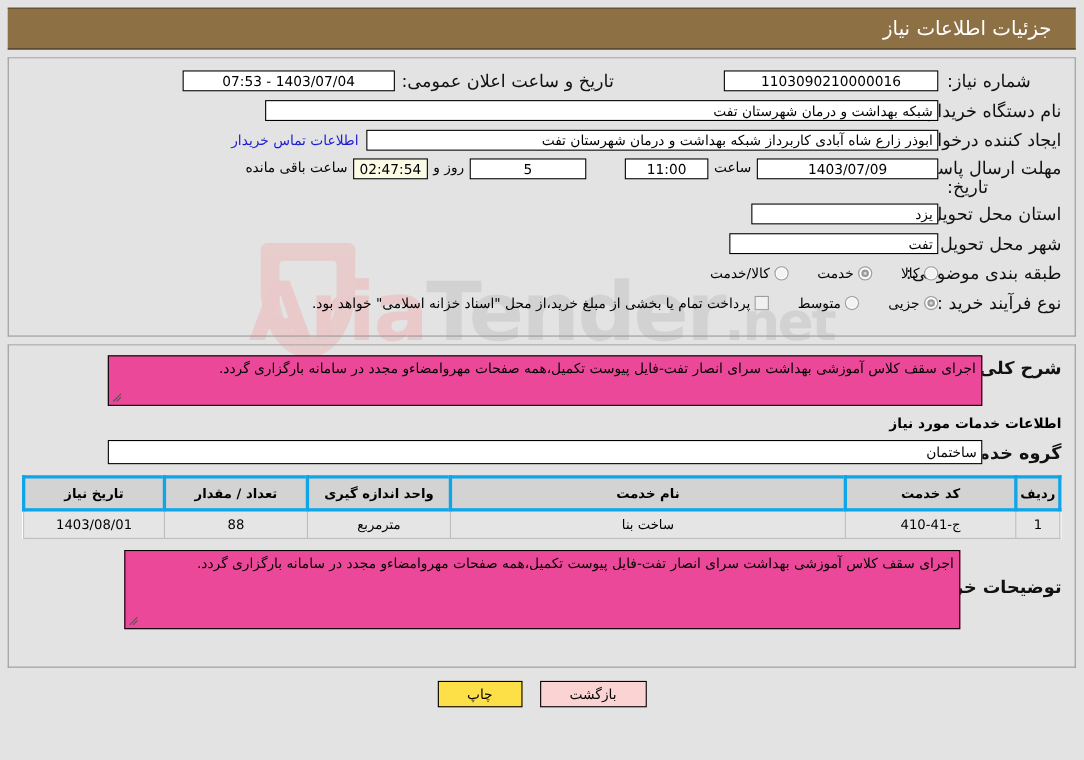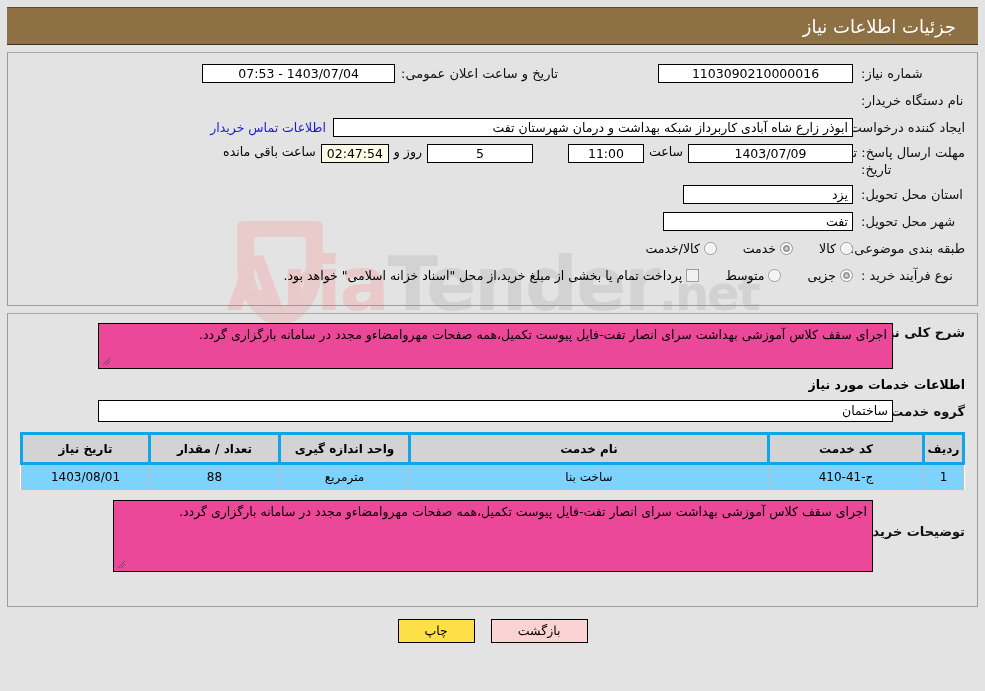--- a/index.html
+++ b/index.html
@@ -102,21 +102,21 @@
     display: flex;
     align-items: center;
     justify-content: flex-start;
     margin-bottom: 6px;
     min-height: 21px;
   }
   .lbl {
     flex: 0 0 auto;
     text-align: left;
     padding-left: 8px;
-    font-size: 13px;
+    font-size: 16px;
     color: #111;
     white-space: nowrap;
   }
   .lbl.w150 { width: 112px; text-align: left; }
   .fld {
     border: 1px solid #000;
     background: #fff;
     height: 19px;
     line-height: 17px;
     padding: 0 4px;
@@ -193,21 +193,21 @@
   }
   table.items th {
     background: #d3d3d3;
     border: 3px solid #0ea5e9;
     height: 30px;
     font-weight: bold;
     color: #000;
     font-size: 12px;
   }
   table.items td {
-    background: #7dd3fc;
+    background: #e5e5e5;
     border: 1px solid #bdbdbd;
     height: 26px;
     text-align: center;
     color: #000;
     font-size: 12px;
   }
 
   
   .btnbar {
     position: relative;
@@ -252,20 +252,21 @@
 
     <div class="row">
       <div class="lbl w150">شماره نیاز:</div>
       <div class="fld" style="width:195px">1103090210000016</div>
       <div class="lbl" style="margin-right:100px;padding-left:6px">تاریخ و ساعت اعلان عمومی:</div>
       <div class="fld" style="width:193px">1403/07/04 - 07:53</div>
     </div>
 
     <div class="row">
       <div class="lbl w150">نام دستگاه خریدار:</div>
+      <div class="fld rtlstart" style="width:612px">شبکه بهداشت و درمان شهرستان تفت</div>
     </div>
 
     <div class="row">
       <div class="lbl w150">ایجاد کننده درخواست:</div>
       <div class="fld rtlstart" style="width:520px">ابوذر زارع شاه آبادی کاربرداز شبکه بهداشت و درمان شهرستان تفت</div>
       <div class="link">اطلاعات تماس خریدار</div>
     </div>
 
     <div class="row" style="align-items:flex-start">
       <div class="lbl w150" style="line-height:17px">

